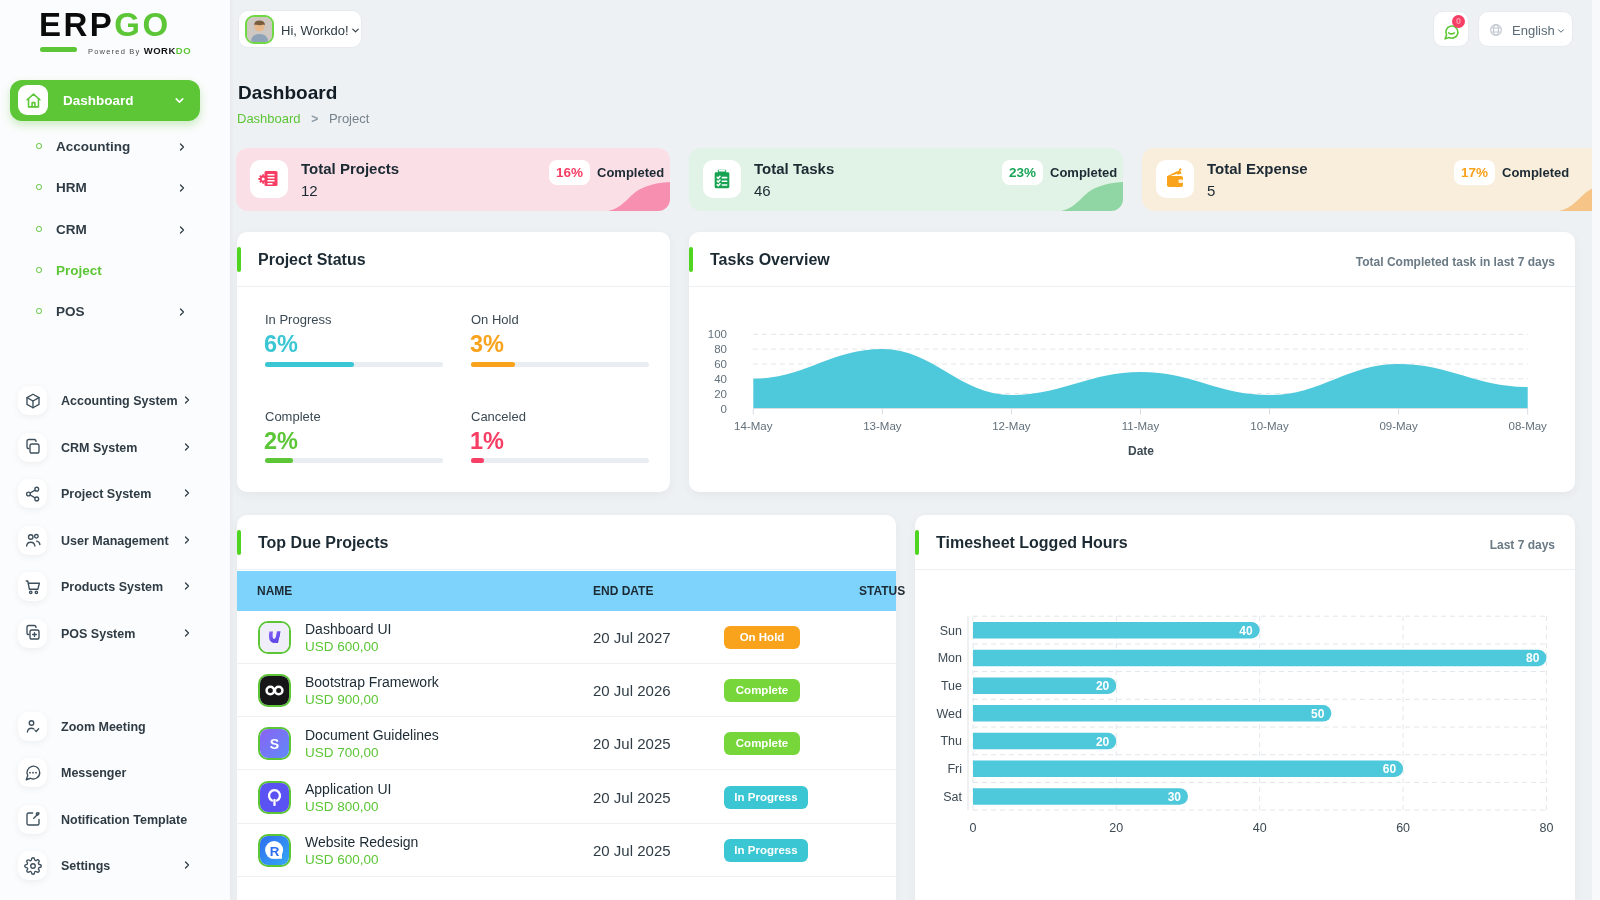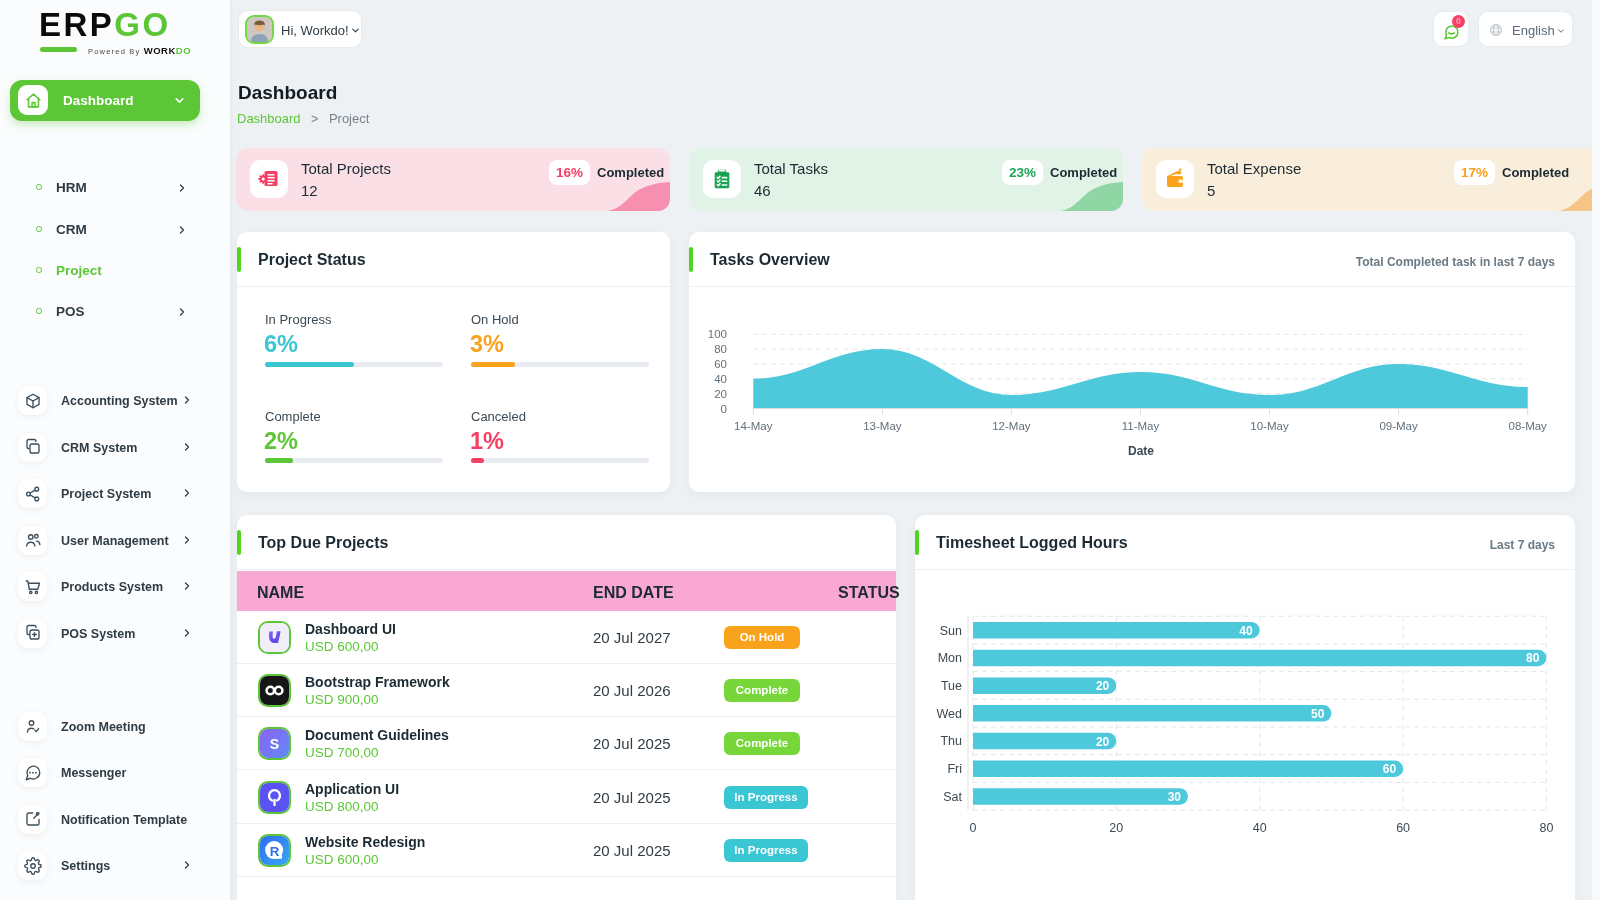--- a/index.html
+++ b/index.html
@@ -19,33 +19,33 @@
 .menu-item .txt { position:absolute; left:61px; top:10px; font-size:12.5px; font-weight:bold; color:#2f3c45; }
 .menu-item .chv { position:absolute; left:181px; top:10px; }
 .hbtn { position:absolute; background:#fff; border:1px solid #e7eaee; border-radius:10px; }
 .card { position:absolute; background:#fff; border-radius:10px; box-shadow:0 3px 10px rgba(40,50,60,0.05); }
 .card-head { position:relative; height:55px; border-bottom:1px solid #edf0f3; }
 .accent { position:absolute; left:0px; top:15px; width:3.5px; height:25px; background:#4fd41f; border-radius:2px; }
 .card-title { position:absolute; left:21px; top:19px; font-size:16px; font-weight:bold; color:#1c2a33; }
 .card-sub { position:absolute; right:20px; top:23px; font-size:12px; font-weight:bold; color:#6a7a85; }
 .stat-card { position:absolute; height:63px; border-radius:12px; overflow:hidden; }
 .stat-card .ibox { position:absolute; left:14px; top:12px; width:38px; height:38px; background:#fff; border-radius:10px; display:flex; align-items:center; justify-content:center; }
-.stat-card .t1 { position:absolute; left:65px; top:12px; font-size:15px; font-weight:normal; color:#1c2a33; }
+.stat-card .t1 { position:absolute; left:65px; top:12px; font-size:15px; font-weight:bold; color:#1c2a33; }
 .stat-card .t2 { position:absolute; left:65px; top:34px; font-size:15px; color:#1c2a33; }
 .stat-card .pill { position:absolute; top:12px; width:41px; height:25px; background:#fff; border-radius:8px; text-align:center; line-height:25px; font-size:13.5px; font-weight:bold; }
 .stat-card .comp { position:absolute; top:16.5px; font-size:13px; font-weight:bold; color:#1c2a33; }
 .wave { position:absolute; right:0; bottom:0; }
 .pbar { position:absolute; width:178px; height:5px; background:#e9edf2; border-radius:3px; }
 .pbar > div { height:5px; border-radius:3px; }
 .plabel { position:absolute; font-size:13px; color:#3c4a54; }
 .ppct { position:absolute; font-size:23.5px; font-weight:bold; }
-.tbl-head { position:absolute; left:0; width:100%; height:40px; background:#f9a8d4; font-size:16px; font-weight:bold; color:#1c2a33; }
+.tbl-head { position:absolute; left:0; width:100%; height:40px; background:#7dd3fc; font-size:12px; font-weight:bold; color:#1c2a33; }
 .prow { position:absolute; left:0; width:100%; height:53px; border-bottom:1px solid #eef1f4; }
 .prow .pic { position:absolute; left:21px; top:10px; width:33px; height:33px; border-radius:10px; border:2px solid #5cc637; overflow:hidden; }
-.prow .nm { position:absolute; left:68px; top:10px; font-size:14px; font-weight:bold; color:#1c2a33; }
+.prow .nm { position:absolute; left:68px; top:10px; font-size:14px; font-weight:normal; color:#1c2a33; }
 .prow .usd { position:absolute; left:68px; top:28px; font-size:13.5px; color:#5cc637; }
 .prow .dt { position:absolute; left:356px; top:18px; font-size:15px; color:#2f3c45; }
 .prow .st { position:absolute; left:487px; top:15px; height:23px; border-radius:6px; color:#fff; font-size:11.5px; font-weight:bold; text-align:center; line-height:23px; }
 svg { display:block; }
 </style>
 </head>
 <body>
 
 <div class="sidebar">
 
@@ -66,20 +66,29 @@
         </svg>
     </div>
     <div class="lbl">Dashboard</div>
     <div class="chev">
         <svg width="13" height="13" viewBox="0 0 24 24" fill="none" stroke="#fff" stroke-width="3" stroke-linecap="round" stroke-linejoin="round">
           <path d="M6 9l6 6 6-6"></path>
         </svg>
       </div>
   </div>
 
+  <div class="submenu-item" style="top:125px;">
+      <div class="dot"></div>
+      <div class="txt">Accounting</div>
+      <div class="chv">
+        <svg width="12" height="12" viewBox="0 0 24 24" fill="none" stroke="#2f3c45" stroke-width="2.6" stroke-linecap="round" stroke-linejoin="round">
+          <path d="M9 6l6 6-6 6"></path>
+        </svg>
+      </div>
+    </div>
   <div class="submenu-item" style="top:166px;">
       <div class="dot"></div>
       <div class="txt">HRM</div>
       <div class="chv">
         <svg width="12" height="12" viewBox="0 0 24 24" fill="none" stroke="#2f3c45" stroke-width="2.6" stroke-linecap="round" stroke-linejoin="round">
           <path d="M9 6l6 6-6 6"></path>
         </svg>
       </div>
     </div>
   <div class="submenu-item" style="top:208px;">
@@ -428,21 +437,21 @@
 </div>
 
 <div class="card" style="left:237px; top:515px; width:659px; height:385px; border-radius:10px 10px 0 0;">
   <div class="card-head">
       <div class="accent"></div>
       <div class="card-title">Top Due Projects</div>
     </div>
   <div class="tbl-head" style="top:56px;">
     <span class="abs" style="left:20px; top:13px;">NAME</span>
     <span class="abs" style="left:356px; top:13px;">END DATE</span>
-    <span class="abs" style="left:601px; top:13px;">STATUS</span>
+    <span class="abs" style="left:622px; top:13px;">STATUS</span>
   </div>
   <div class="prow" style="top:96px;">
     <div class="pic">
         <svg width="29" height="29" viewBox="0 0 37 37">
           <rect width="37" height="37" fill="#efeef9"></rect>
           <defs>
             <linearGradient id="ug" x1="0" y1="0" x2="1" y2="1">
               <stop offset="0" stop-color="#8a63f4"></stop>
               <stop offset="1" stop-color="#4636e3"></stop>
             </linearGradient>

